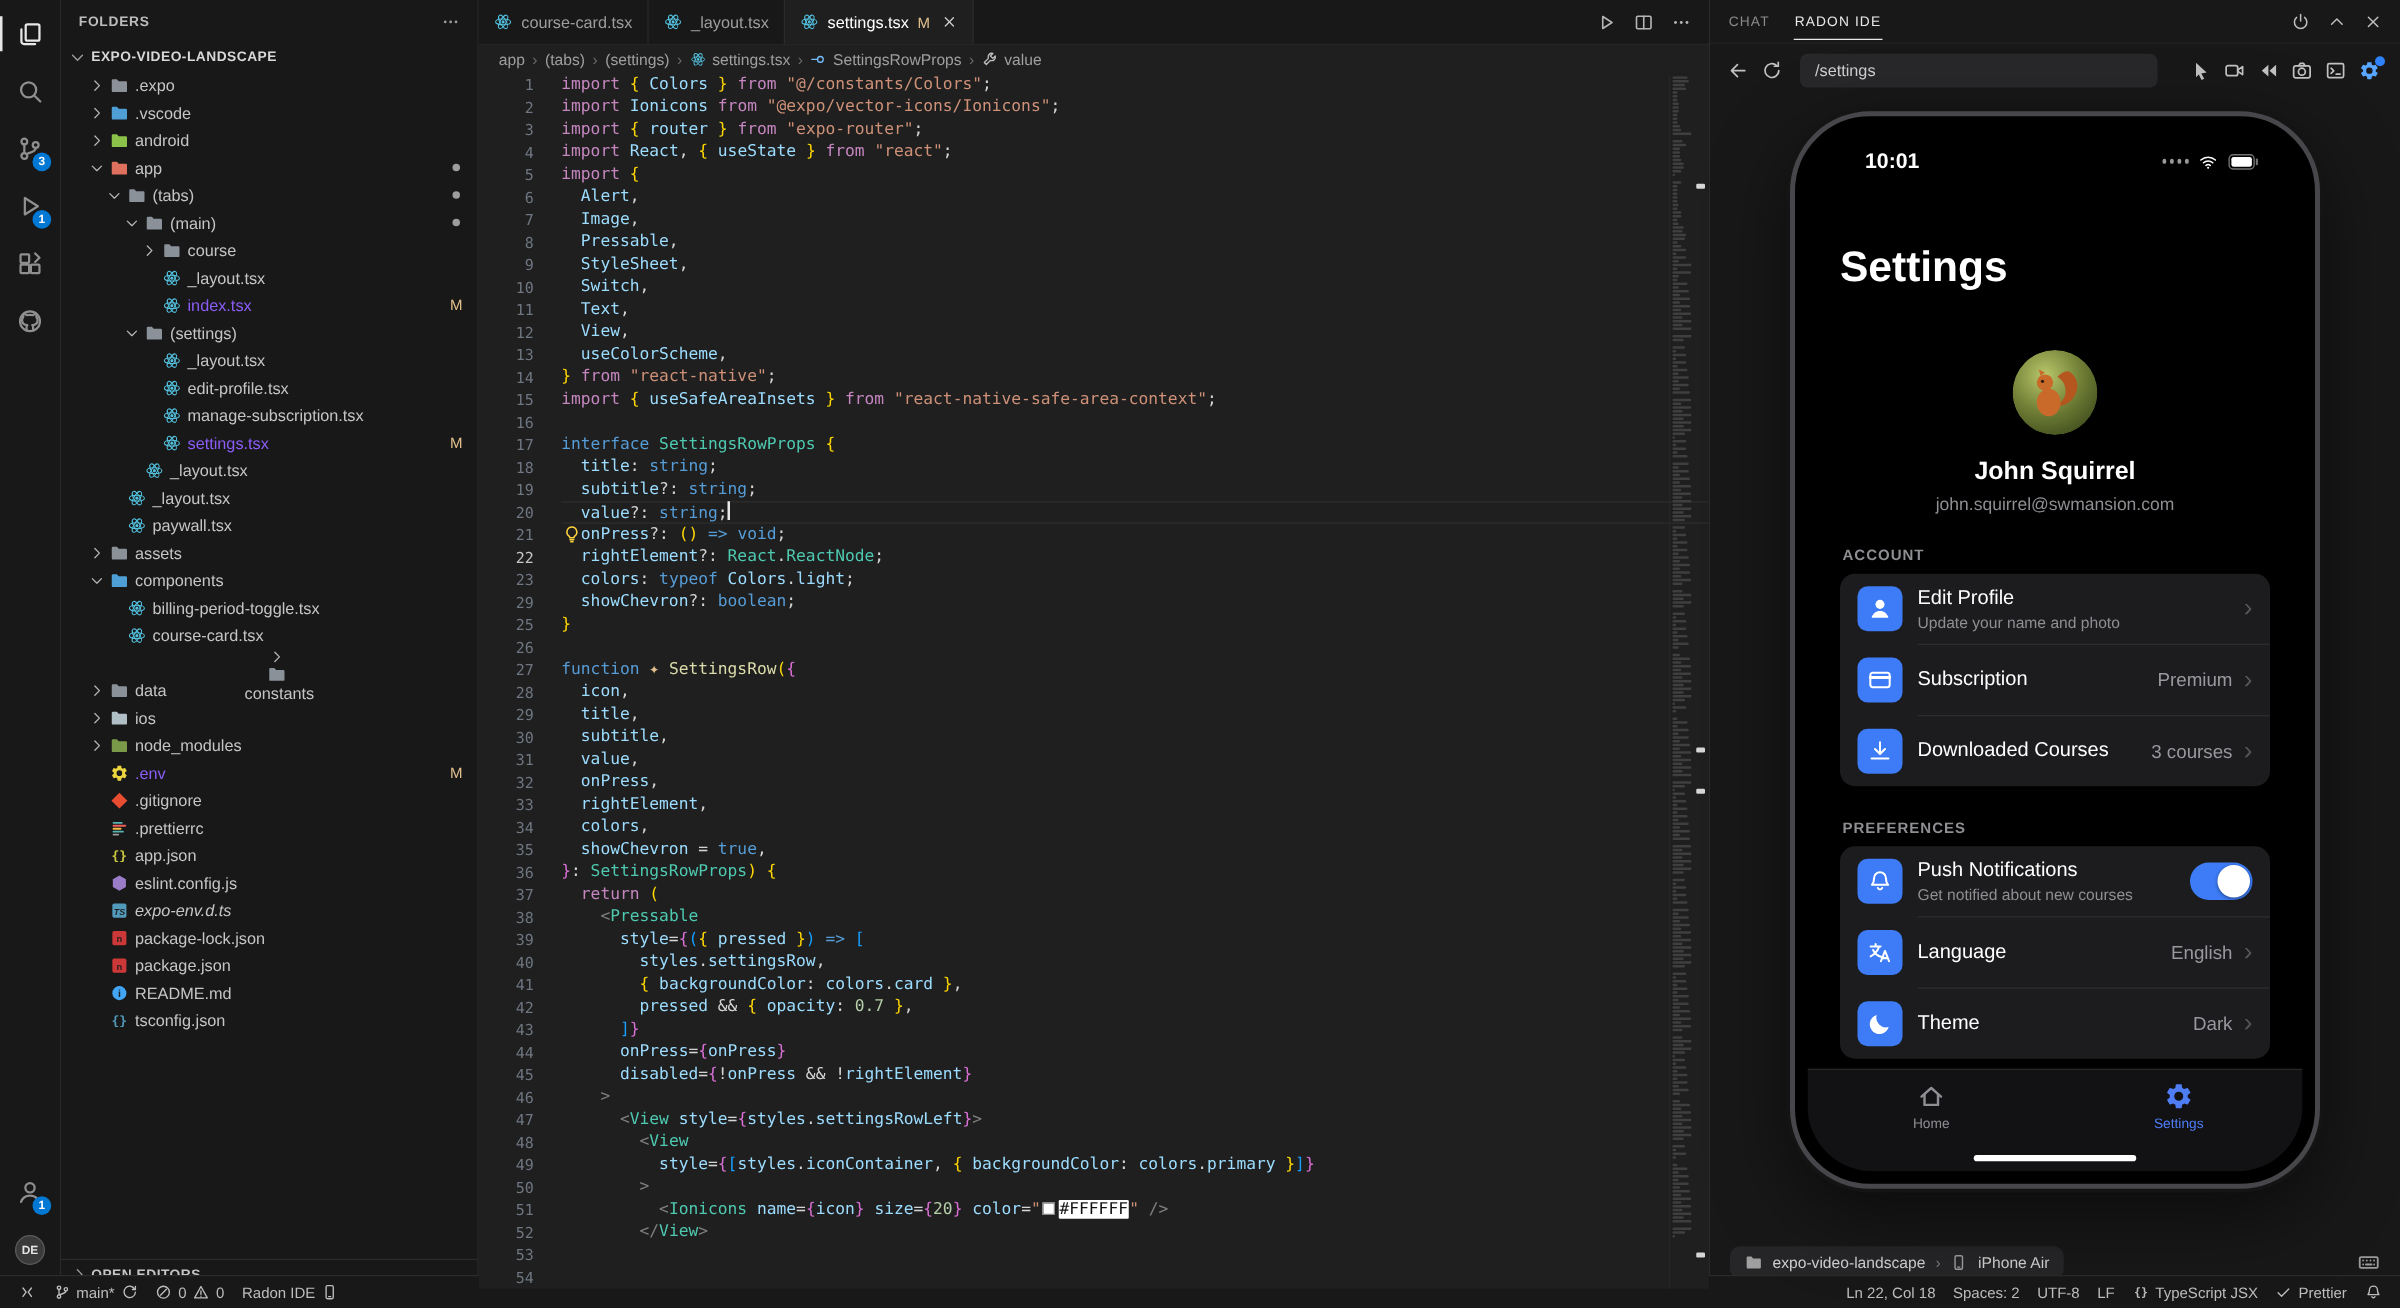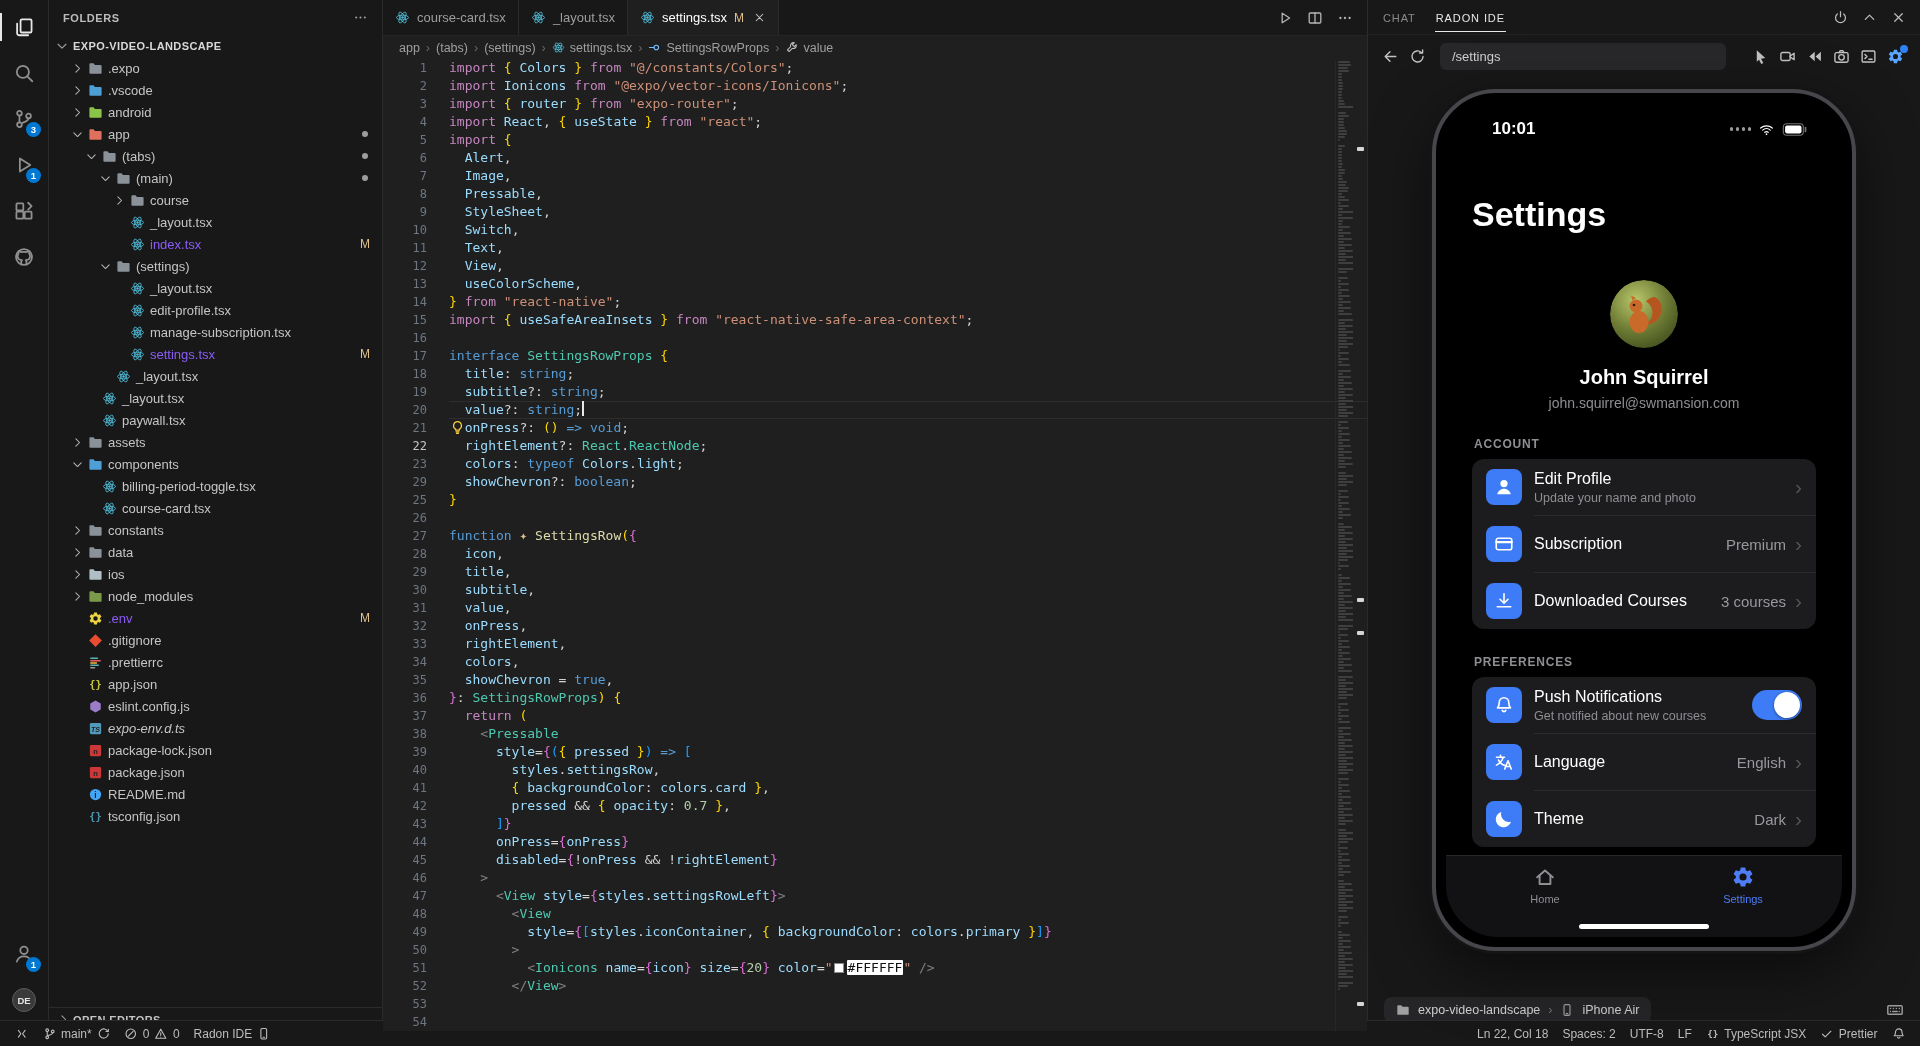--- a/index.html
+++ b/index.html
@@ -505,21 +505,21 @@
               <span class="icon" style="width: 15px; height: 15px; color: rgb(83, 193, 222);">
                 <svg viewBox="0 0 16 16" fill="none" stroke="currentColor" stroke-width="0.9">
                   <circle cx="8" cy="8" r="1.3" fill="currentColor" stroke="none"></circle>
                   <ellipse cx="8" cy="8" rx="6.4" ry="2.5"></ellipse>
                   <ellipse cx="8" cy="8" rx="6.4" ry="2.5" transform="rotate(60 8 8)"></ellipse>
                   <ellipse cx="8" cy="8" rx="6.4" ry="2.5" transform="rotate(120 8 8)"></ellipse>
                 </svg>
               </span>
               <span class="tree-label">course-card.tsx</span>
             </div>
-            <div class="tree-row" style="padding-left: 22px;">
+            <div class="tree-row" style="padding-left: 22px; flex-direction: column;">
               <span class="icon chev" style="width: 13px; height: 13px; color: rgb(181, 181, 181);">
                 <svg viewBox="0 0 16 16" fill="none" stroke="currentColor" stroke-width="1.3" stroke-linecap="round" stroke-linejoin="round">
                   <path d="M6 3.5L10.5 8 6 12.5"></path>
                 </svg>
               </span>
               <span class="icon" style="width: 15px; height: 15px; color: rgb(138, 145, 153);">
                 <svg viewBox="0 0 16 16" fill="currentColor">
                   <path d="M1.5 3.5a1 1 0 0 1 1-1h3.4l1.5 1.8h6.1a1 1 0 0 1 1 1v7.2a1 1 0 0 1-1 1h-11a1 1 0 0 1-1-1z"></path>
                 </svg>
               </span>

